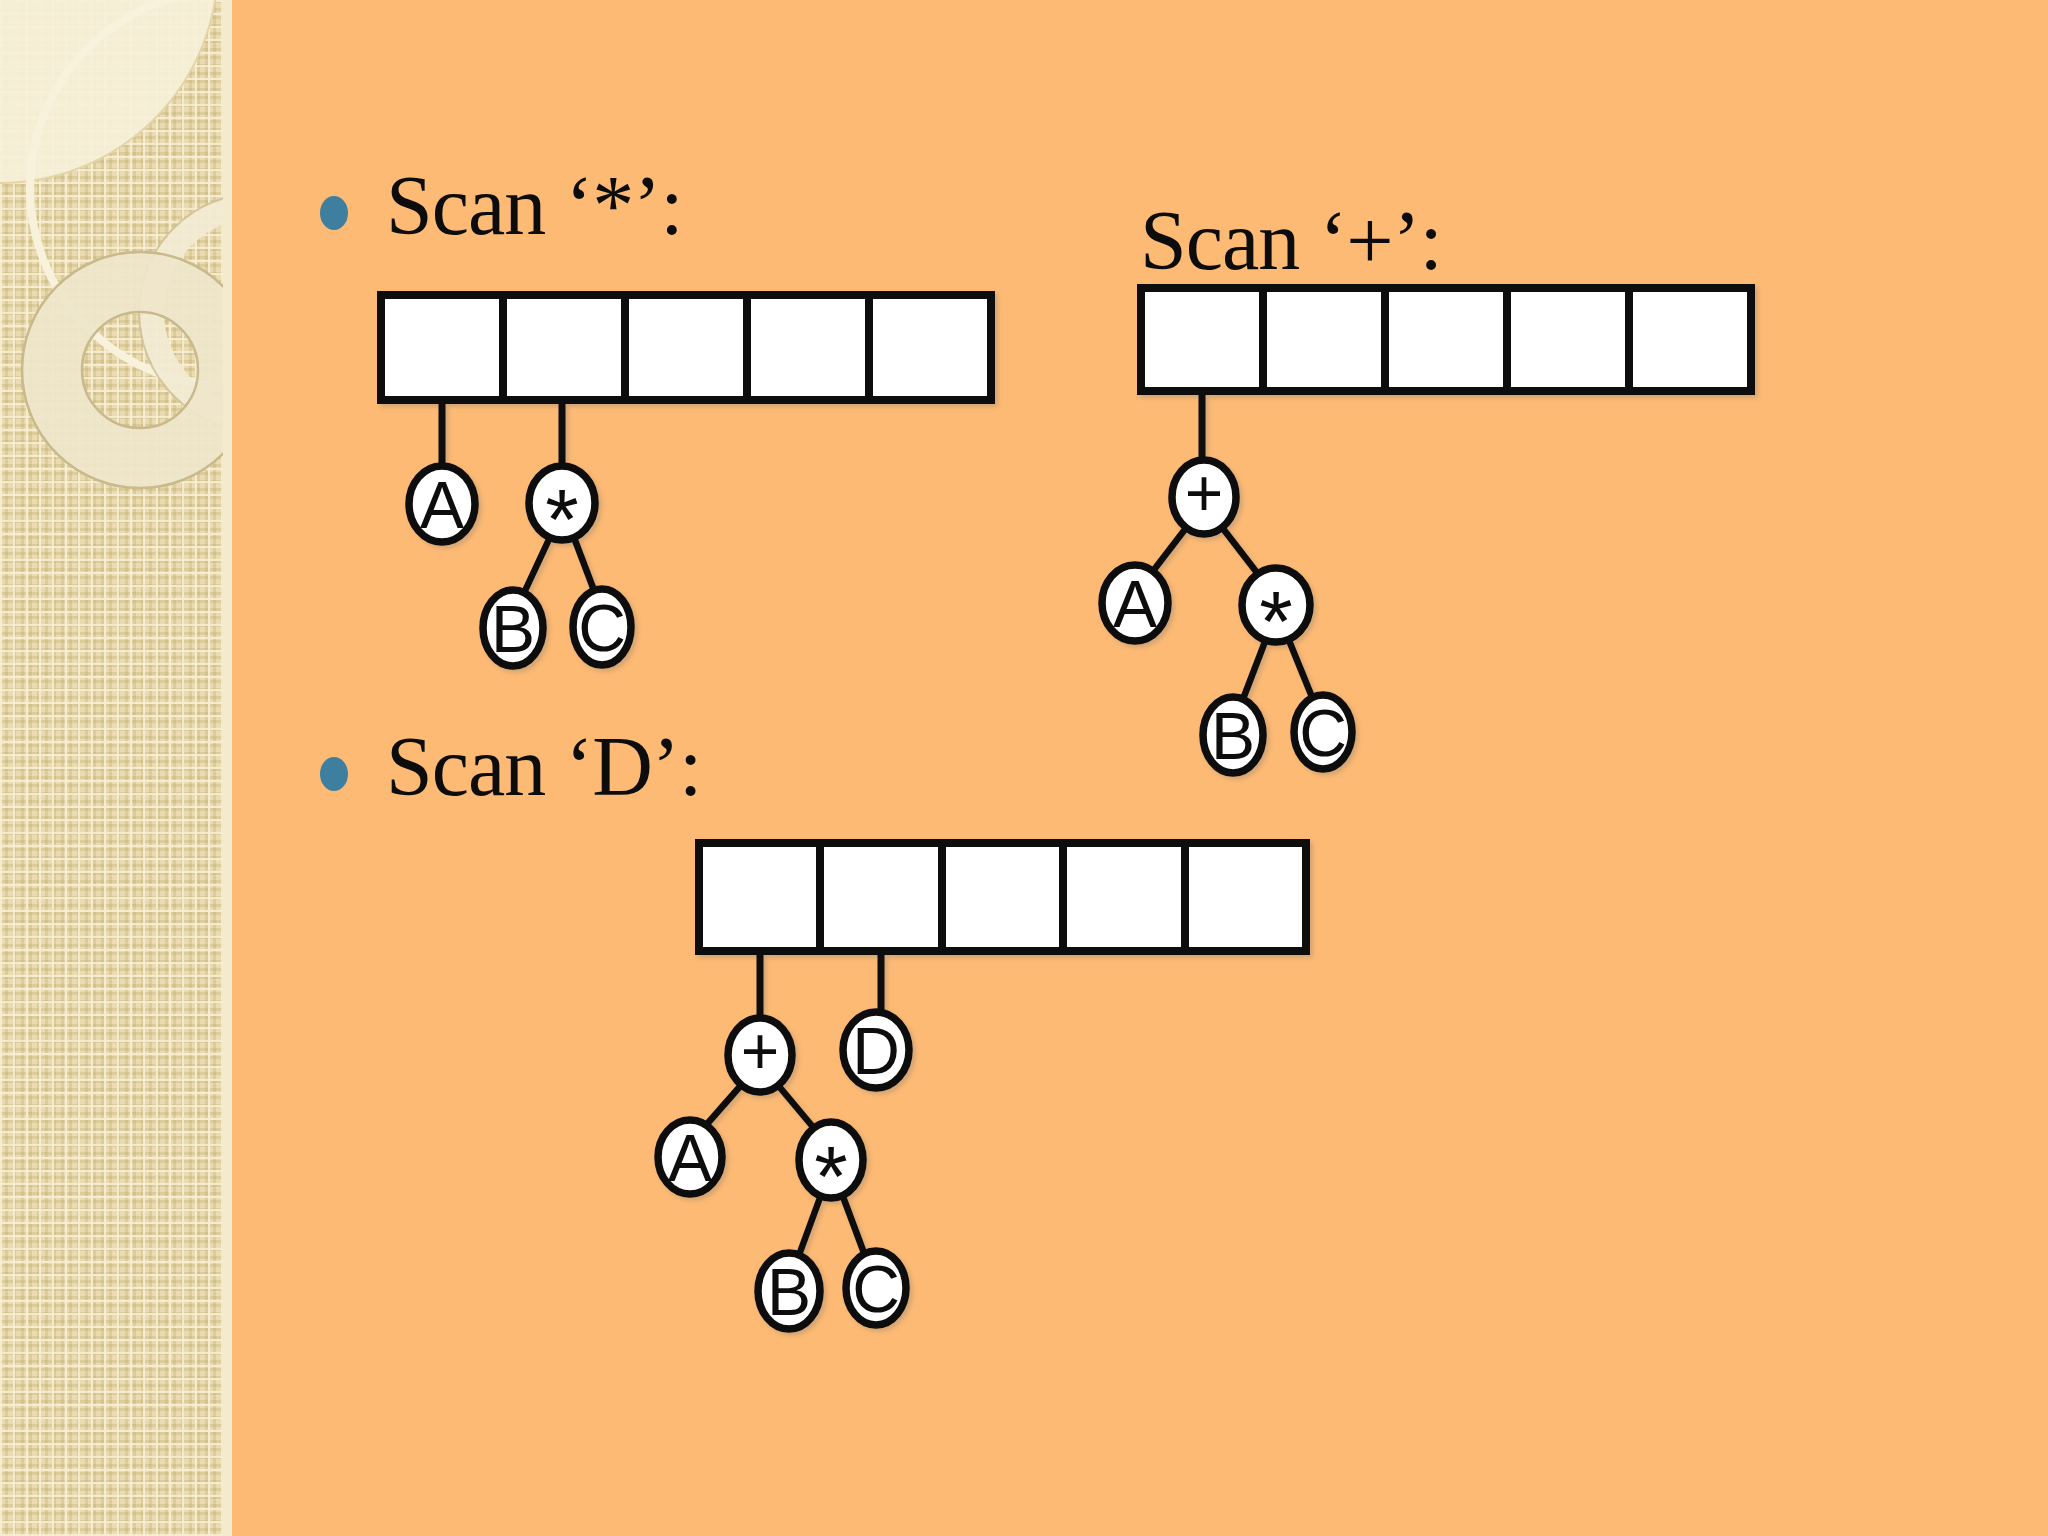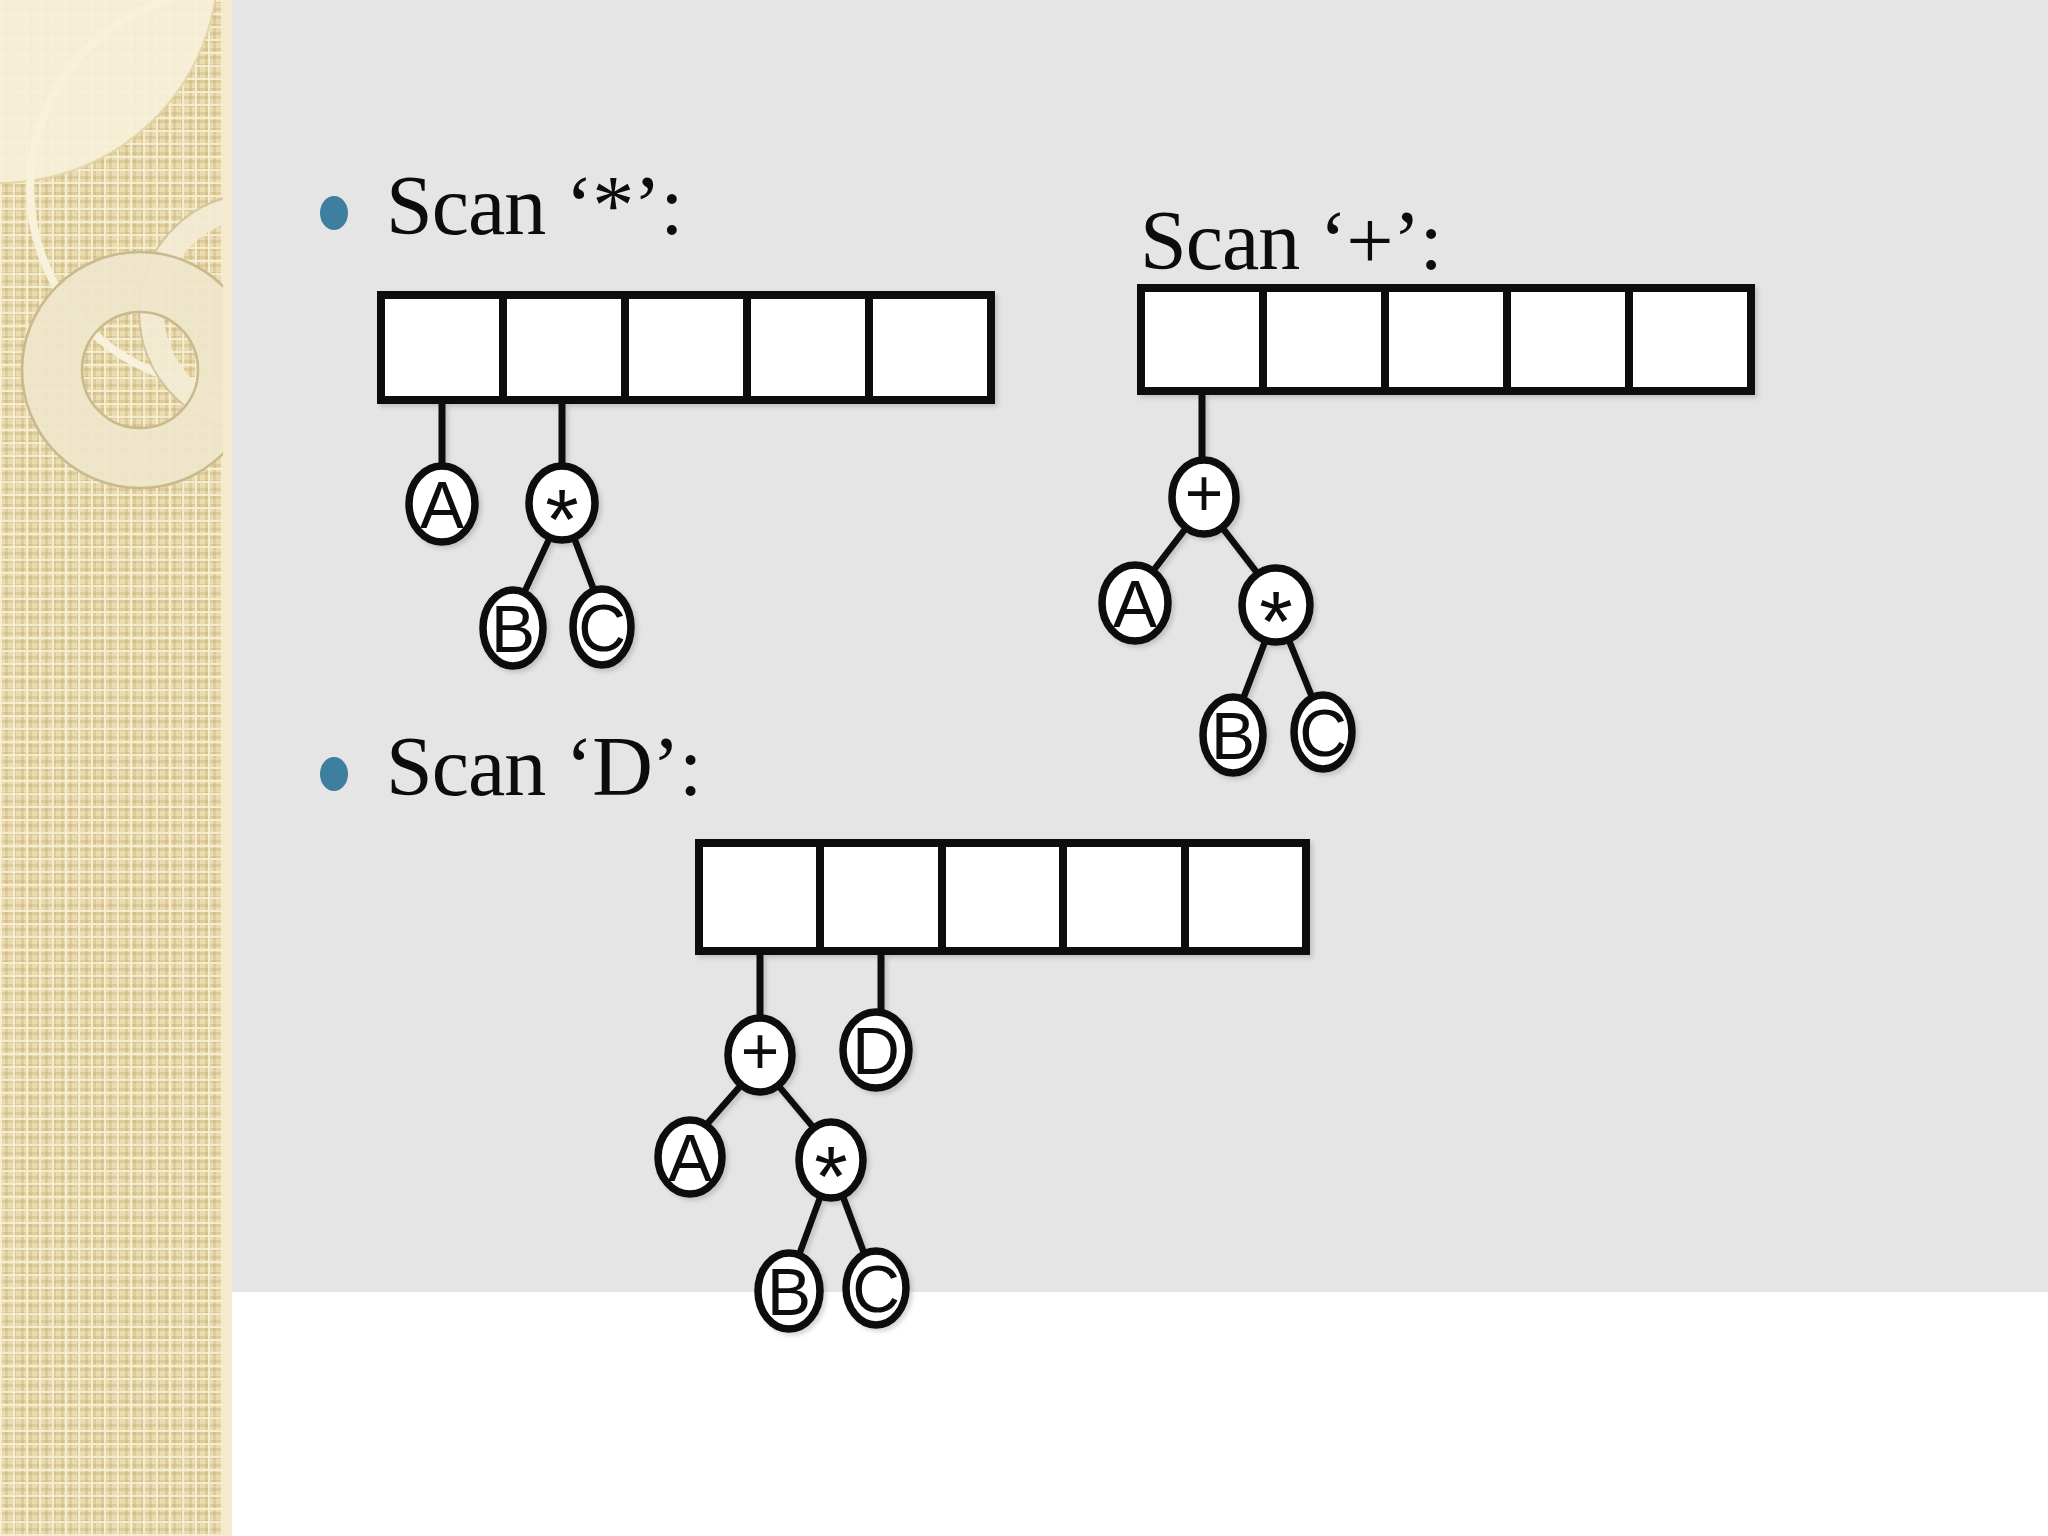--- a/index.html
+++ b/index.html
@@ -1,21 +1,21 @@
 <!DOCTYPE html>
 <html><head>
 <meta charset="utf-8">
 <style>
   html,body{margin:0;padding:0;}
   body{
     width:2048px;height:1536px;overflow:hidden;
     font-family:"Liberation Serif","DejaVu Serif",serif;
     background:#ffffff;
   }
-  .slide{position:relative;width:2048px;height:1292px;background:#e5e5e5;}
+  .slide{position:relative;width:2048px;height:1536px;background:#fdba74;}
 
   
   .sidebar{
     position:absolute;left:0;top:0;width:232px;height:1536px;overflow:hidden;
     background-color:#eadcb0;
     background-image:
       repeating-linear-gradient(0deg,  rgba(248,240,214,.85) 0 2px, transparent 2px 13px),
       repeating-linear-gradient(90deg, rgba(248,240,214,.85) 0 2px, transparent 2px 13px),
       repeating-linear-gradient(0deg,  rgba(172,142,72,.20) 5px 8px, transparent 8px 13px),
       repeating-linear-gradient(90deg, rgba(172,142,72,.20) 5px 8px, transparent 8px 13px);

